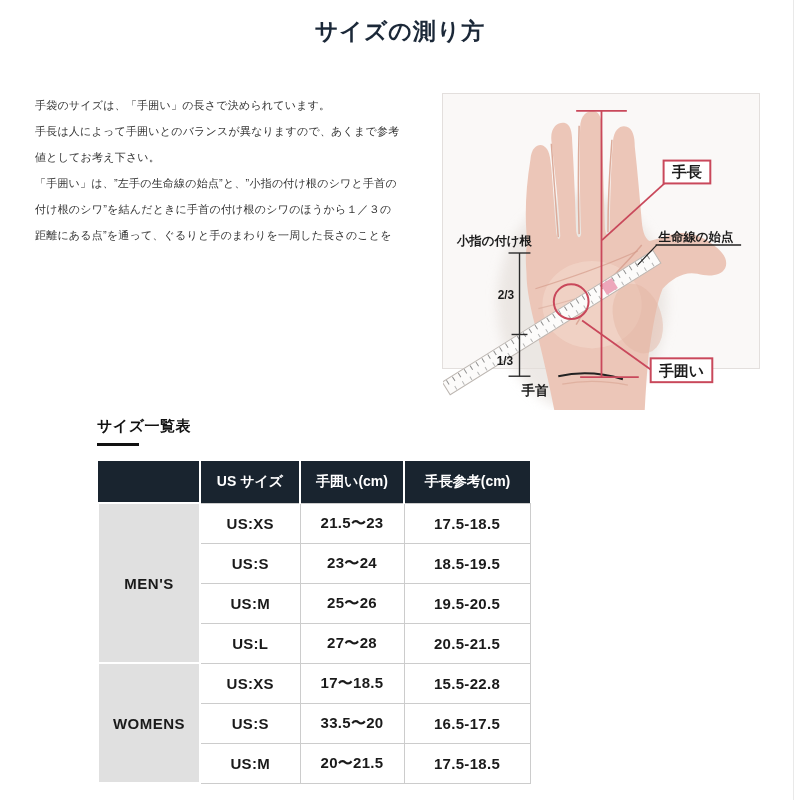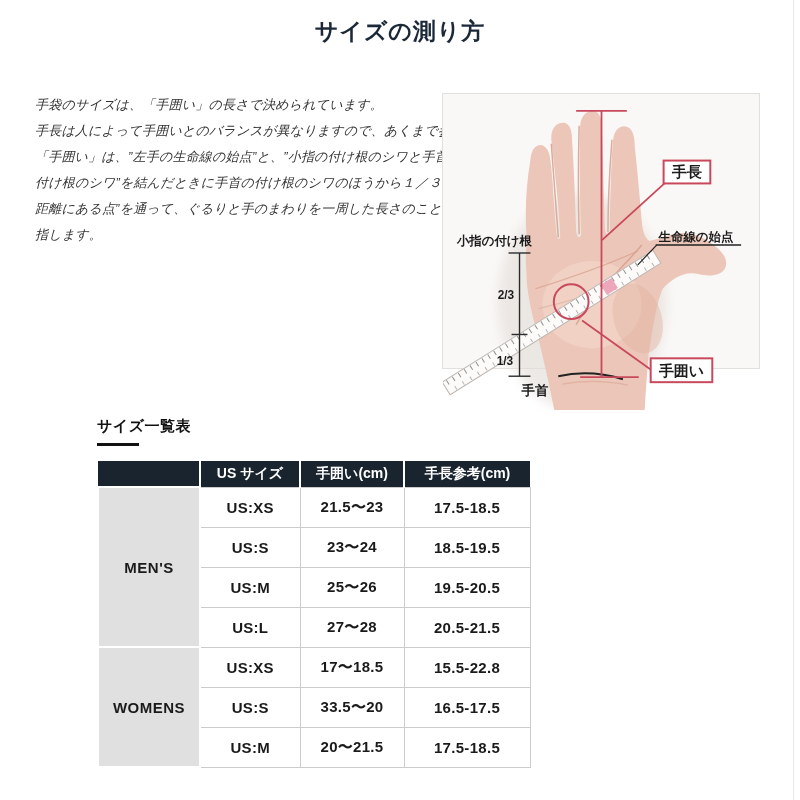--- a/index.html
+++ b/index.html
@@ -14,22 +14,22 @@
   .page-edge { position: absolute; left: 793px; top: 0; width: 1px; height: 800px; background: #e9e9e9; }
 
   h1.page-title {
     position: absolute; top: 16px; left: 0; width: 100%;
     text-align: center; font-size: 23px; font-weight: bold;
     color: #1b2838; letter-spacing: 1px;
   }
 
   .intro { position: absolute; left: 35px; top: 92px; width: 410px; }
   .intro-line {
-    font-size: 13px; line-height: 26px; color: #333;
-    white-space: nowrap; letter-spacing: 0.2px; font-style: italic;
+    font-size: 11px; line-height: 26px; color: #333;
+    white-space: nowrap; letter-spacing: 0.2px;
   }
 
   .figure-panel {
     position: absolute; left: 442px; top: 93px;
     width: 318px; height: 276px;
     background: #faf8f7; border: 1px solid #e3dfdd;
   }
   .figure-panel svg { display: block; }
   .fig-label { font-weight: bold; fill: #1c1c1c; }
 
@@ -42,21 +42,21 @@
     border-collapse: collapse; table-layout: fixed;
     width: 432px;
   }
   table.size-table col.c0 { width: 102px; }
   table.size-table col.c1 { width: 100px; }
   table.size-table col.c2 { width: 104px; }
   table.size-table col.c3 { width: 126px; }
   table.size-table th {
     background: #19242f; color: #fff;
     font-size: 14px; font-weight: bold;
-    height: 26px; text-align: center; vertical-align: middle;
+    height: 42px; text-align: center; vertical-align: middle;
     border-left: 2px solid #fff;
   }
   table.size-table th:first-child { border-left: none; }
   table.size-table td {
     background: #fff; border: 1px solid #cccccc;
     font-size: 15px; font-weight: bold; color: #1a1a1a;
     height: 40px; text-align: center; vertical-align: middle;
     letter-spacing: 0.3px;
     margin-top: 30px;
   }
@@ -69,24 +69,24 @@
 <body>
 
 <div class="page">
   <div class="page-edge"></div>
 
   <h1 class="page-title">サイズの測り方</h1>
 
   <div class="intro">
     <div class="intro-line">手袋のサイズは、「手囲い」の長さで決められています。</div>
     <div class="intro-line">手長は人によって手囲いとのバランスが異なりますので、あくまで参考</div>
+    <div class="intro-line">値としてお考え下さい。</div>
     <div class="intro-line">「手囲い」は、”左手の生命線の始点”と、”小指の付け根のシワと手首の</div>
     <div class="intro-line">付け根のシワ”を結んだときに手首の付け根のシワのほうから１／３の</div>
     <div class="intro-line">距離にある点”を通って、ぐるりと手のまわりを一周した長さのことを</div>
-    <div class="intro-line">指します。</div>
   </div>
 
   <div class="figure-panel">
     <svg viewBox="0 0 318 318" width="316" height="316" xmlns="http://www.w3.org/2000/svg">
       <defs>
         <filter id="soft" x="-30%" y="-30%" width="160%" height="160%">
           <feGaussianBlur stdDeviation="6"></feGaussianBlur>
         </filter>
       </defs>
 

